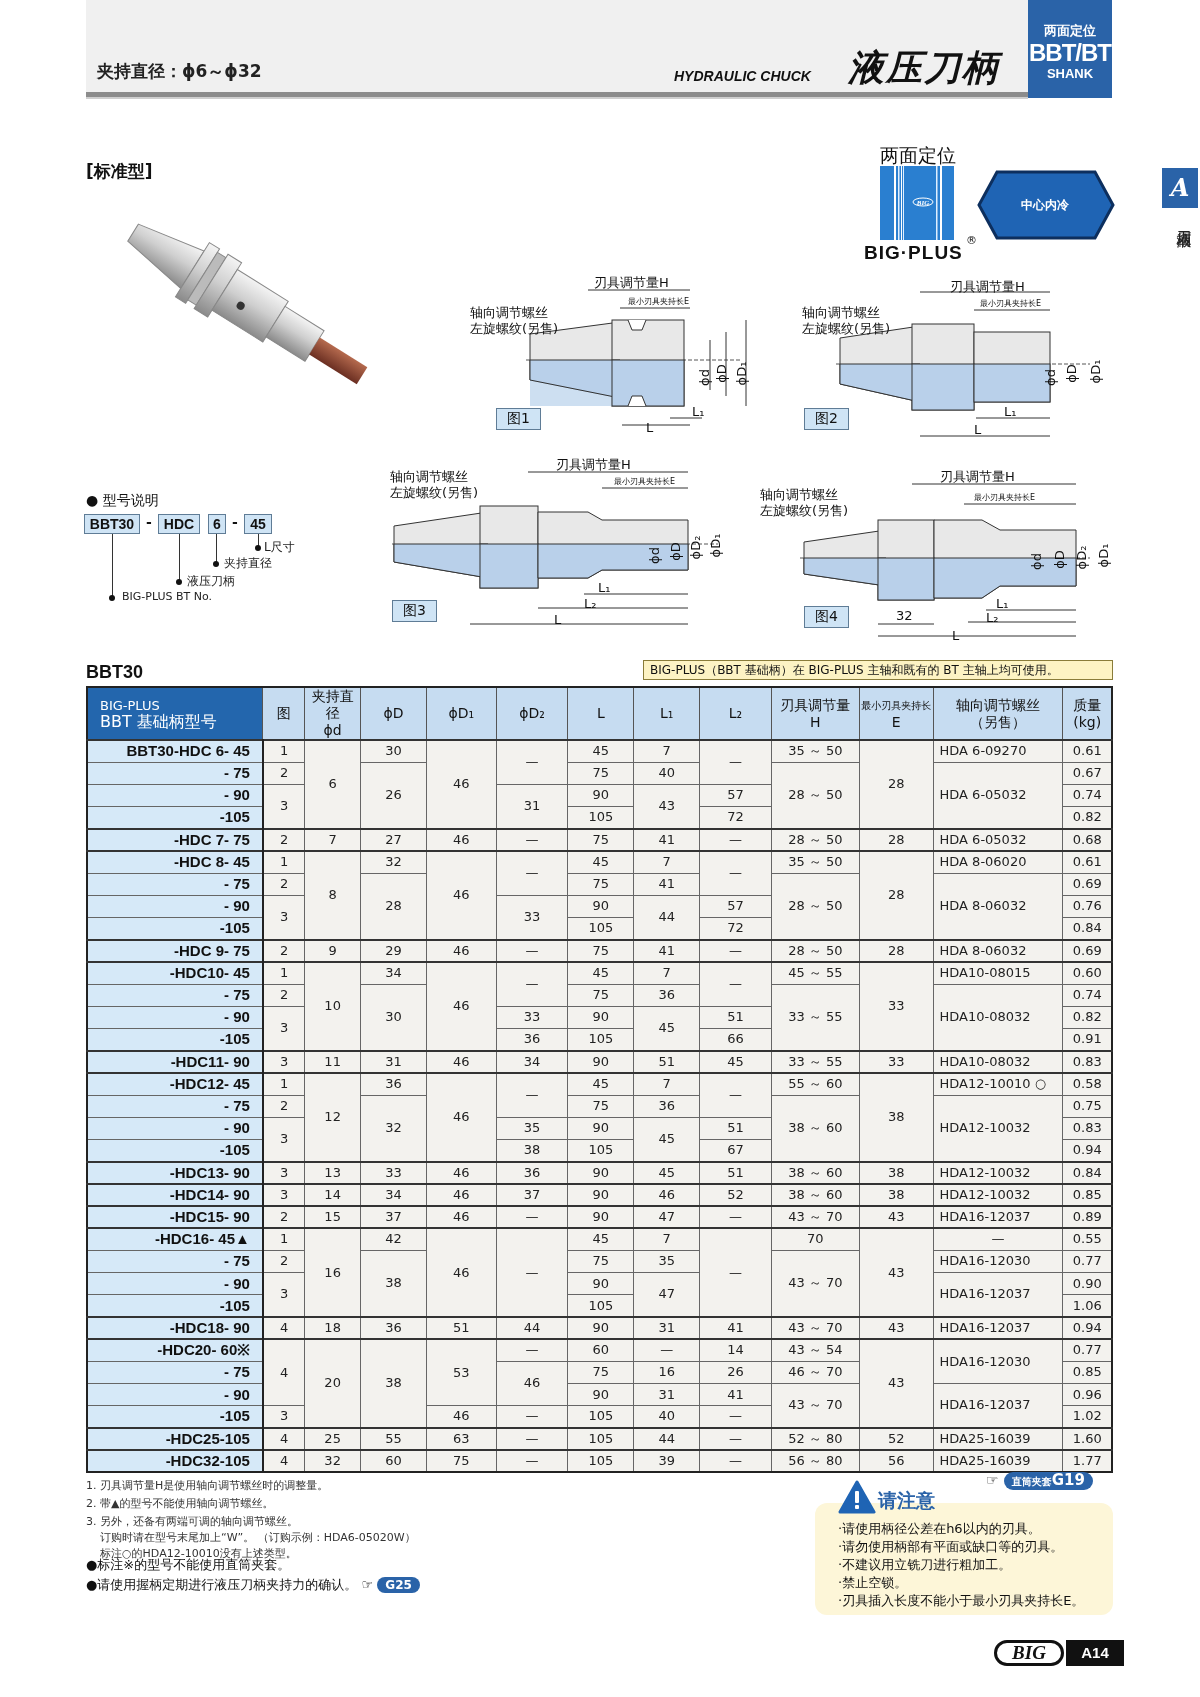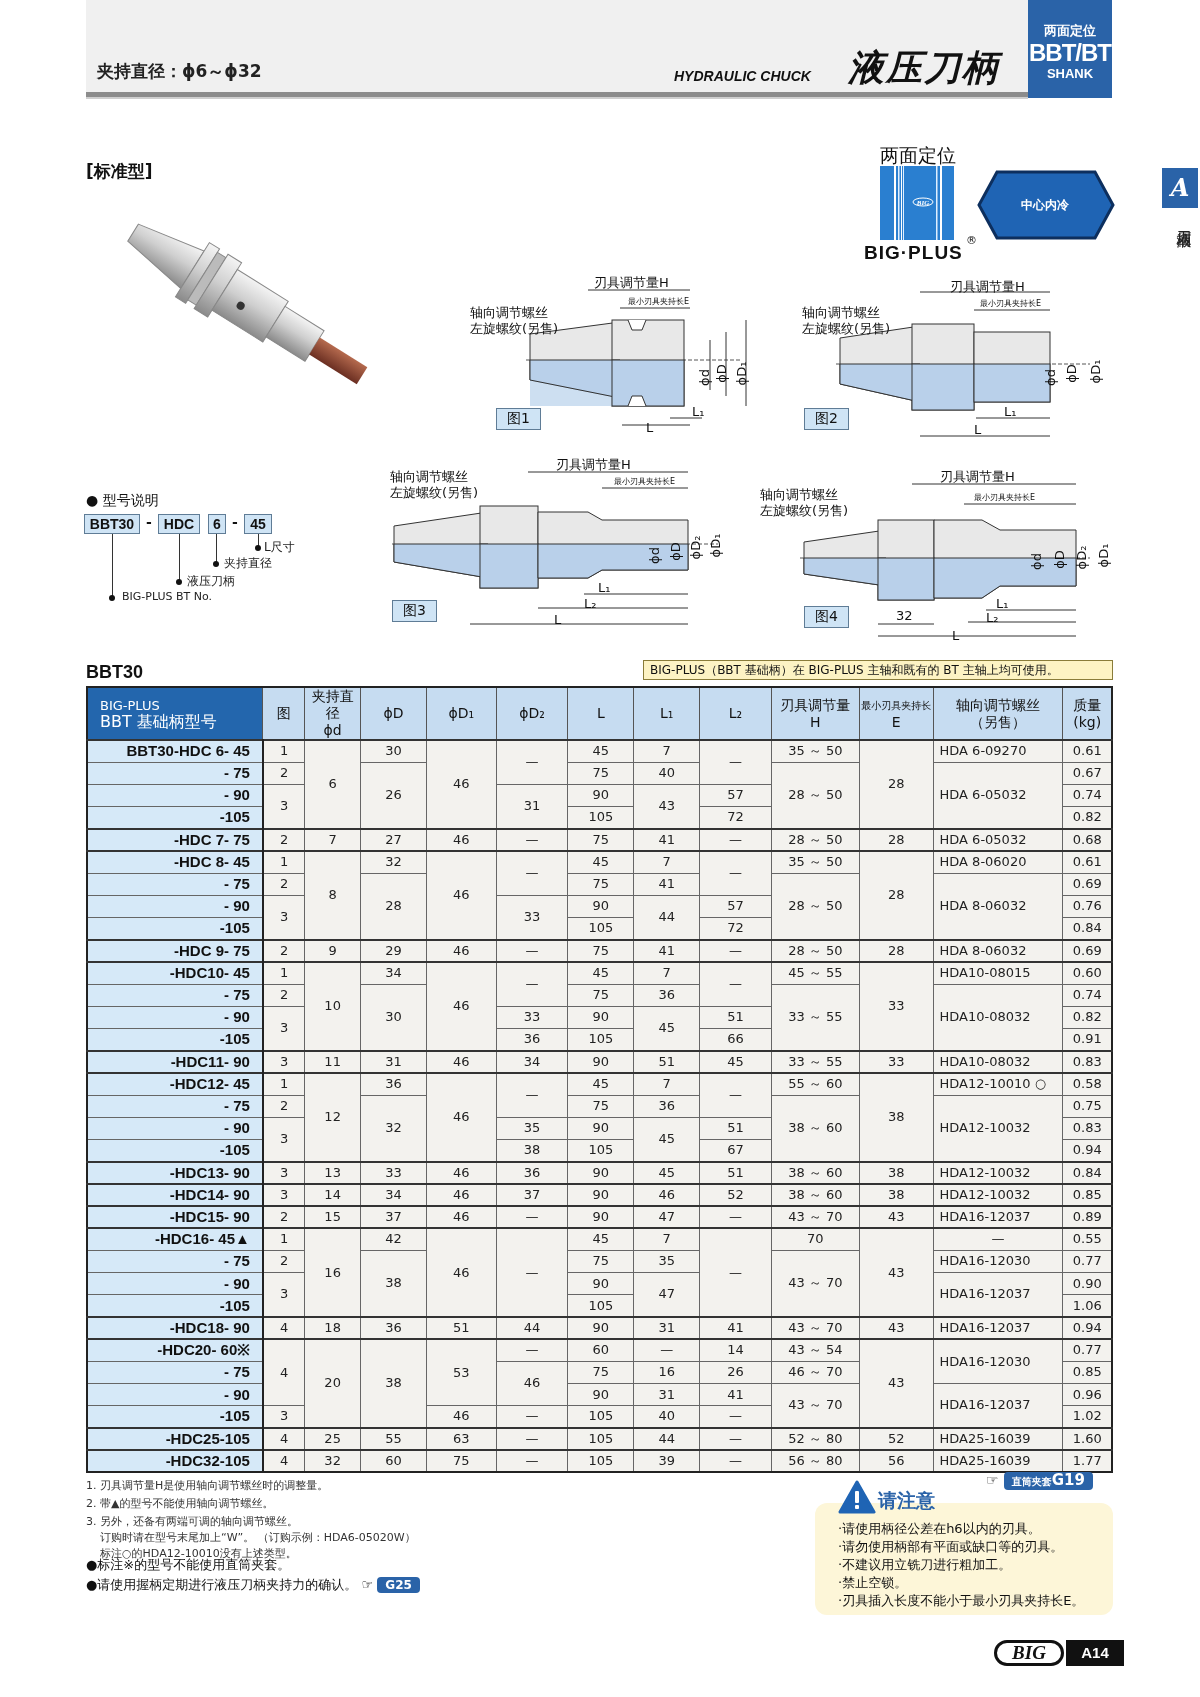--- a/index.html
+++ b/index.html
@@ -58,21 +58,21 @@
   table.spec th.model-h .big { font-size: 16px; }
   table.spec th.tiny { font-size: 10px; }
   table.spec td { border: 1px solid #666; background: #f3f2ee; text-align: center; height: 22.2px; line-height: 20px; padding: 0 4px; color: #222; white-space: nowrap; }
   table.spec td.model { background: #d6e9f8; font-weight: bold; text-align: right; padding-right: 12px; font-size: 15px; font-family: "Liberation Sans", sans-serif; color: #111; border-right: 2px solid #222; }
   table.spec td.screw { text-align: left; padding-left: 6px; }
   table.spec tr.grp td { border-top: 2px solid #333; }
 
   
   .fn { left: 86px; font-size: 11px; color: #333; white-space: nowrap; margin-top: 8px; }
   .fn-b { left: 86px; font-size: 13px; color: #111; white-space: nowrap; }
-  .pill { display: inline-block; background: #2a63a8; color: #fff; border-radius: 4px; padding: 0 8px; font-weight: bold; font-size: 12px; line-height: 16px; }
+  .pill { display: inline-block; background: #2a63a8; color: #fff; border-radius: 9px; padding: 0 8px; font-weight: bold; font-size: 12px; line-height: 16px; }
   .ref-g19 { left: 986px; top: 1470px; }
   .caution { left: 815px; top: 1503px; width: 298px; height: 112px; background: #fdf6d8; border-radius: 12px; }
   .caution-title { left: 878px; top: 1488px; font-size: 19px; color: #2a63a8; font-weight: bold; }
   .caution-icon { left: 838px; top: 1480px; width: 38px; height: 34px; }
   .caution-list { left: 838px; top: 1520px; font-size: 13px; line-height: 18px; color: #111; }
 
   .footer-logo { left: 994px; top: 1640px; width: 70px; height: 26px; border: 3px solid #111; border-radius: 14px; text-align: center; font-style: italic; font-weight: bold; font-size: 19px; line-height: 20px; font-family: "Liberation Serif", serif; }
   .footer-page { left: 1066px; top: 1640px; width: 58px; height: 26px; background: #111; color: #fff; font-weight: bold; font-size: 15px; text-align: center; line-height: 26px; font-family: "Liberation Sans", sans-serif; }
 </style>
 </head>

